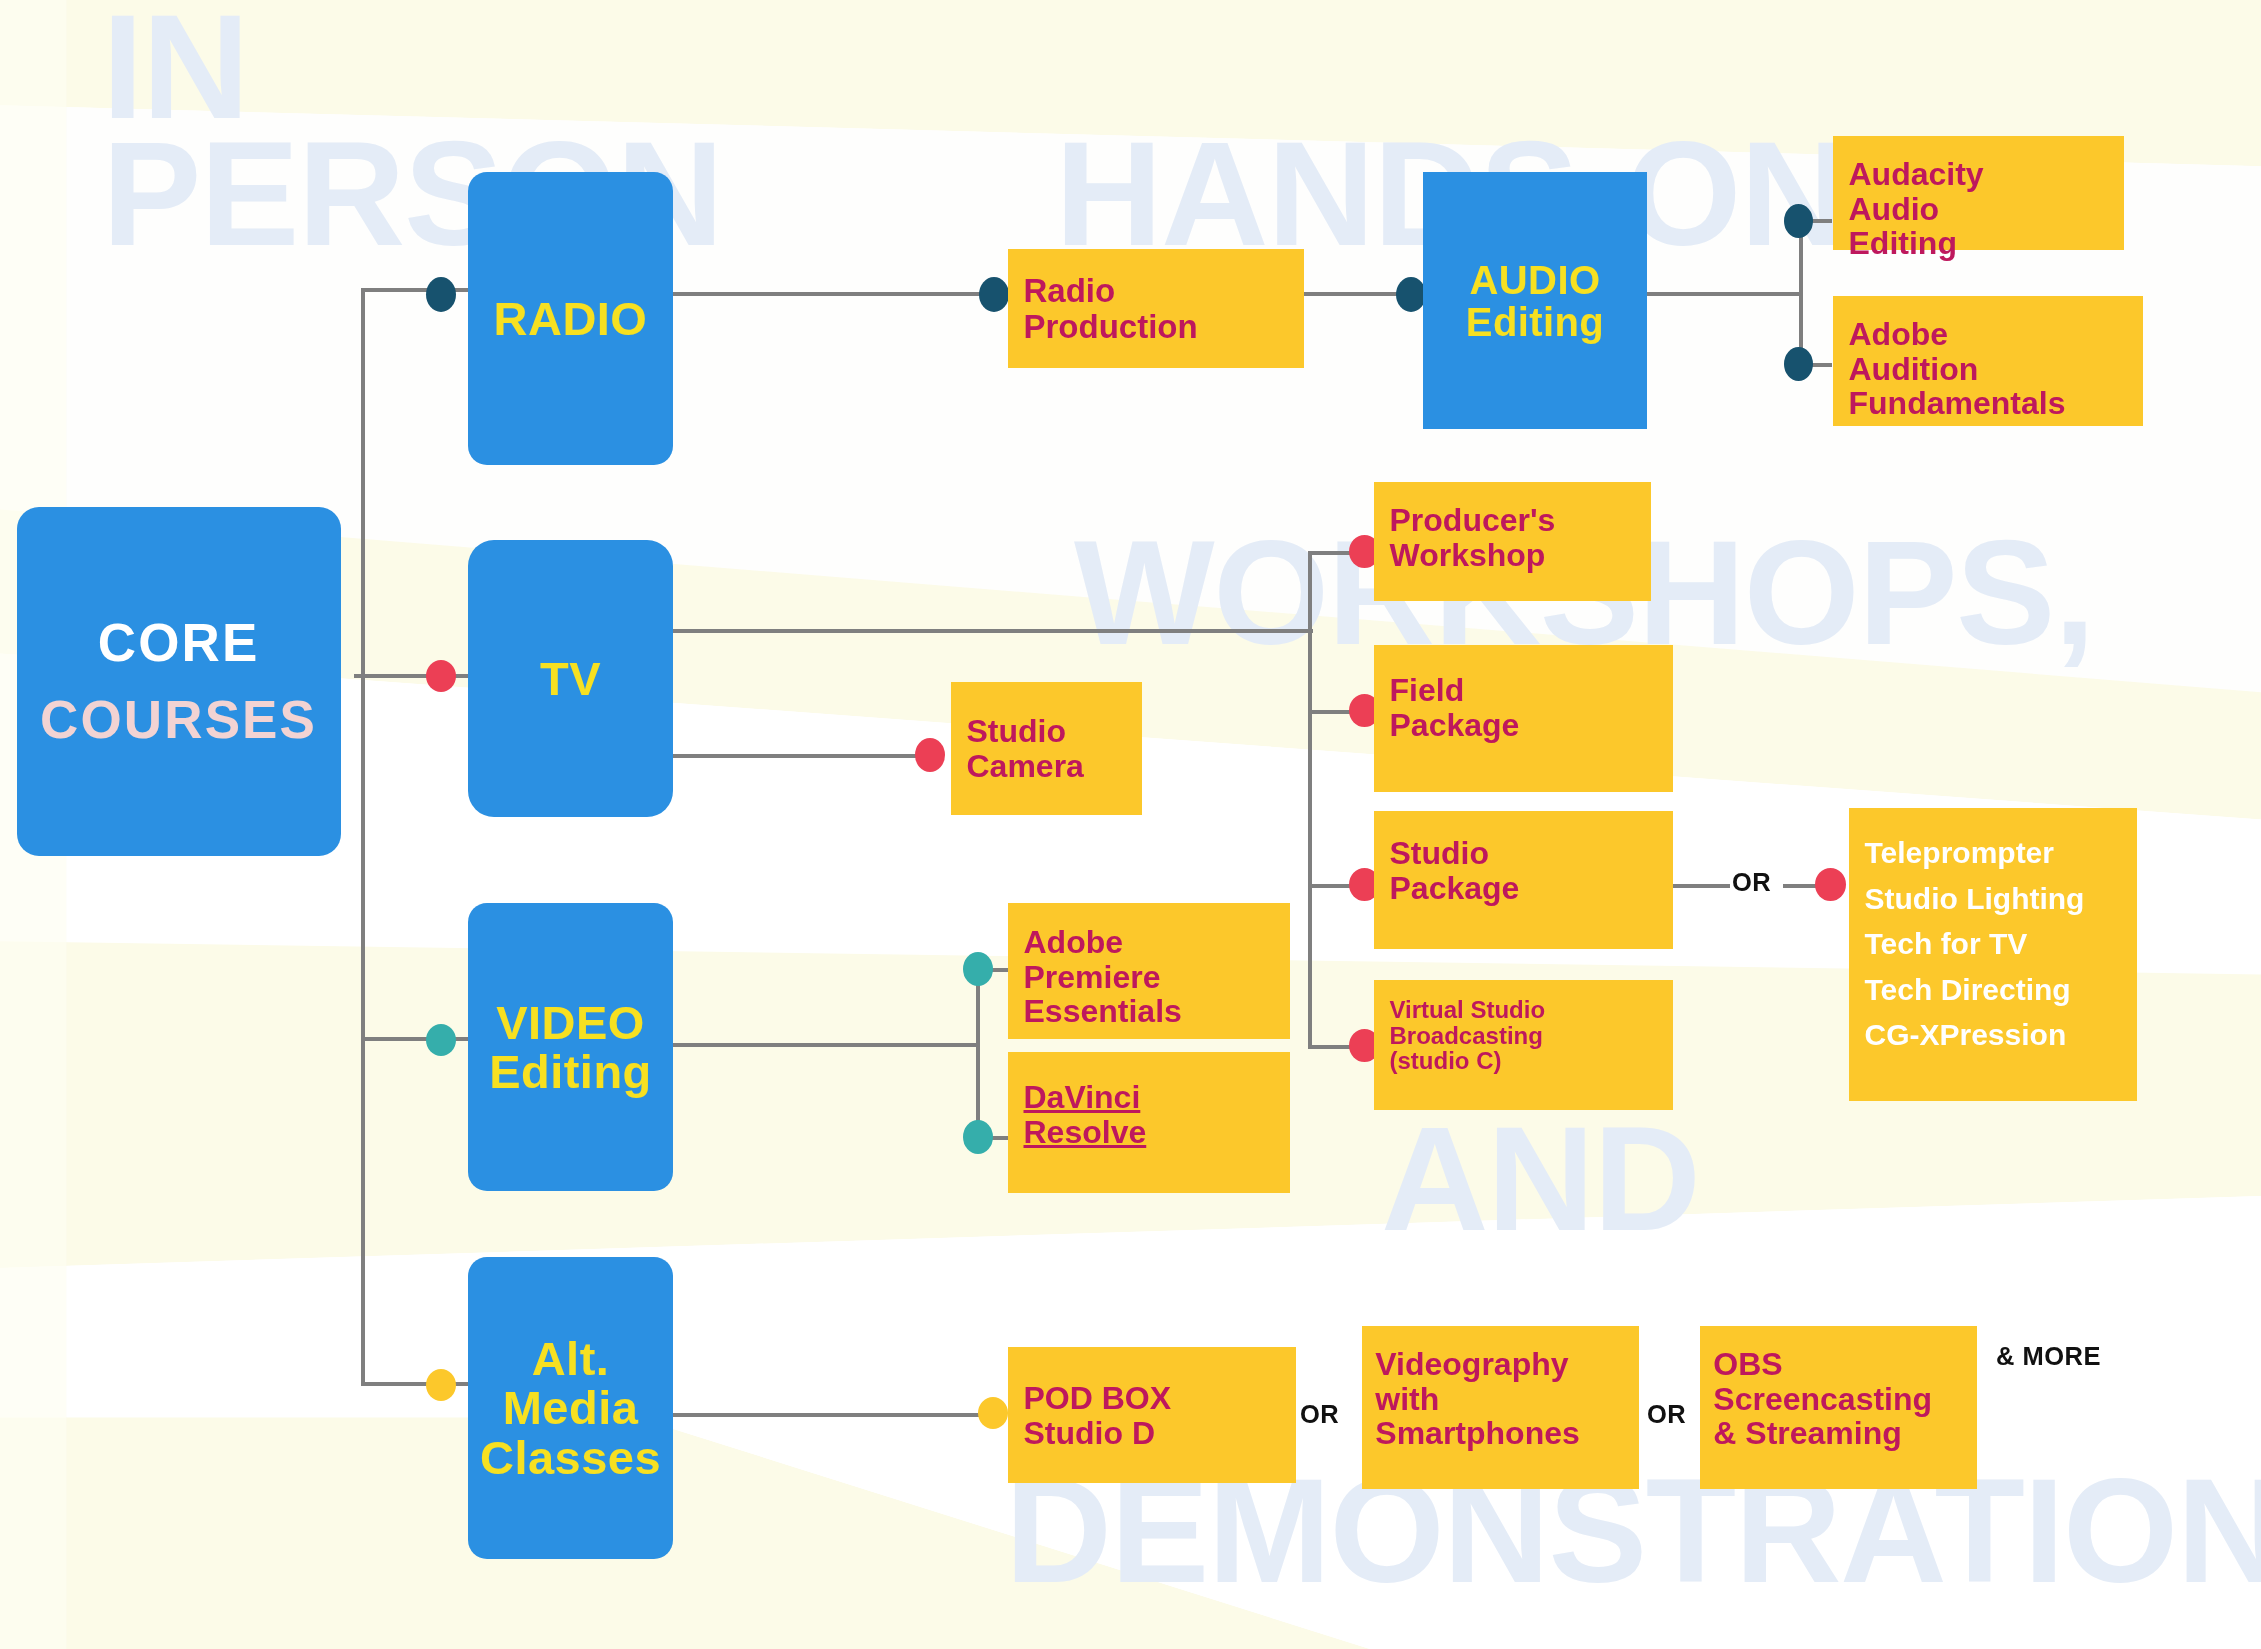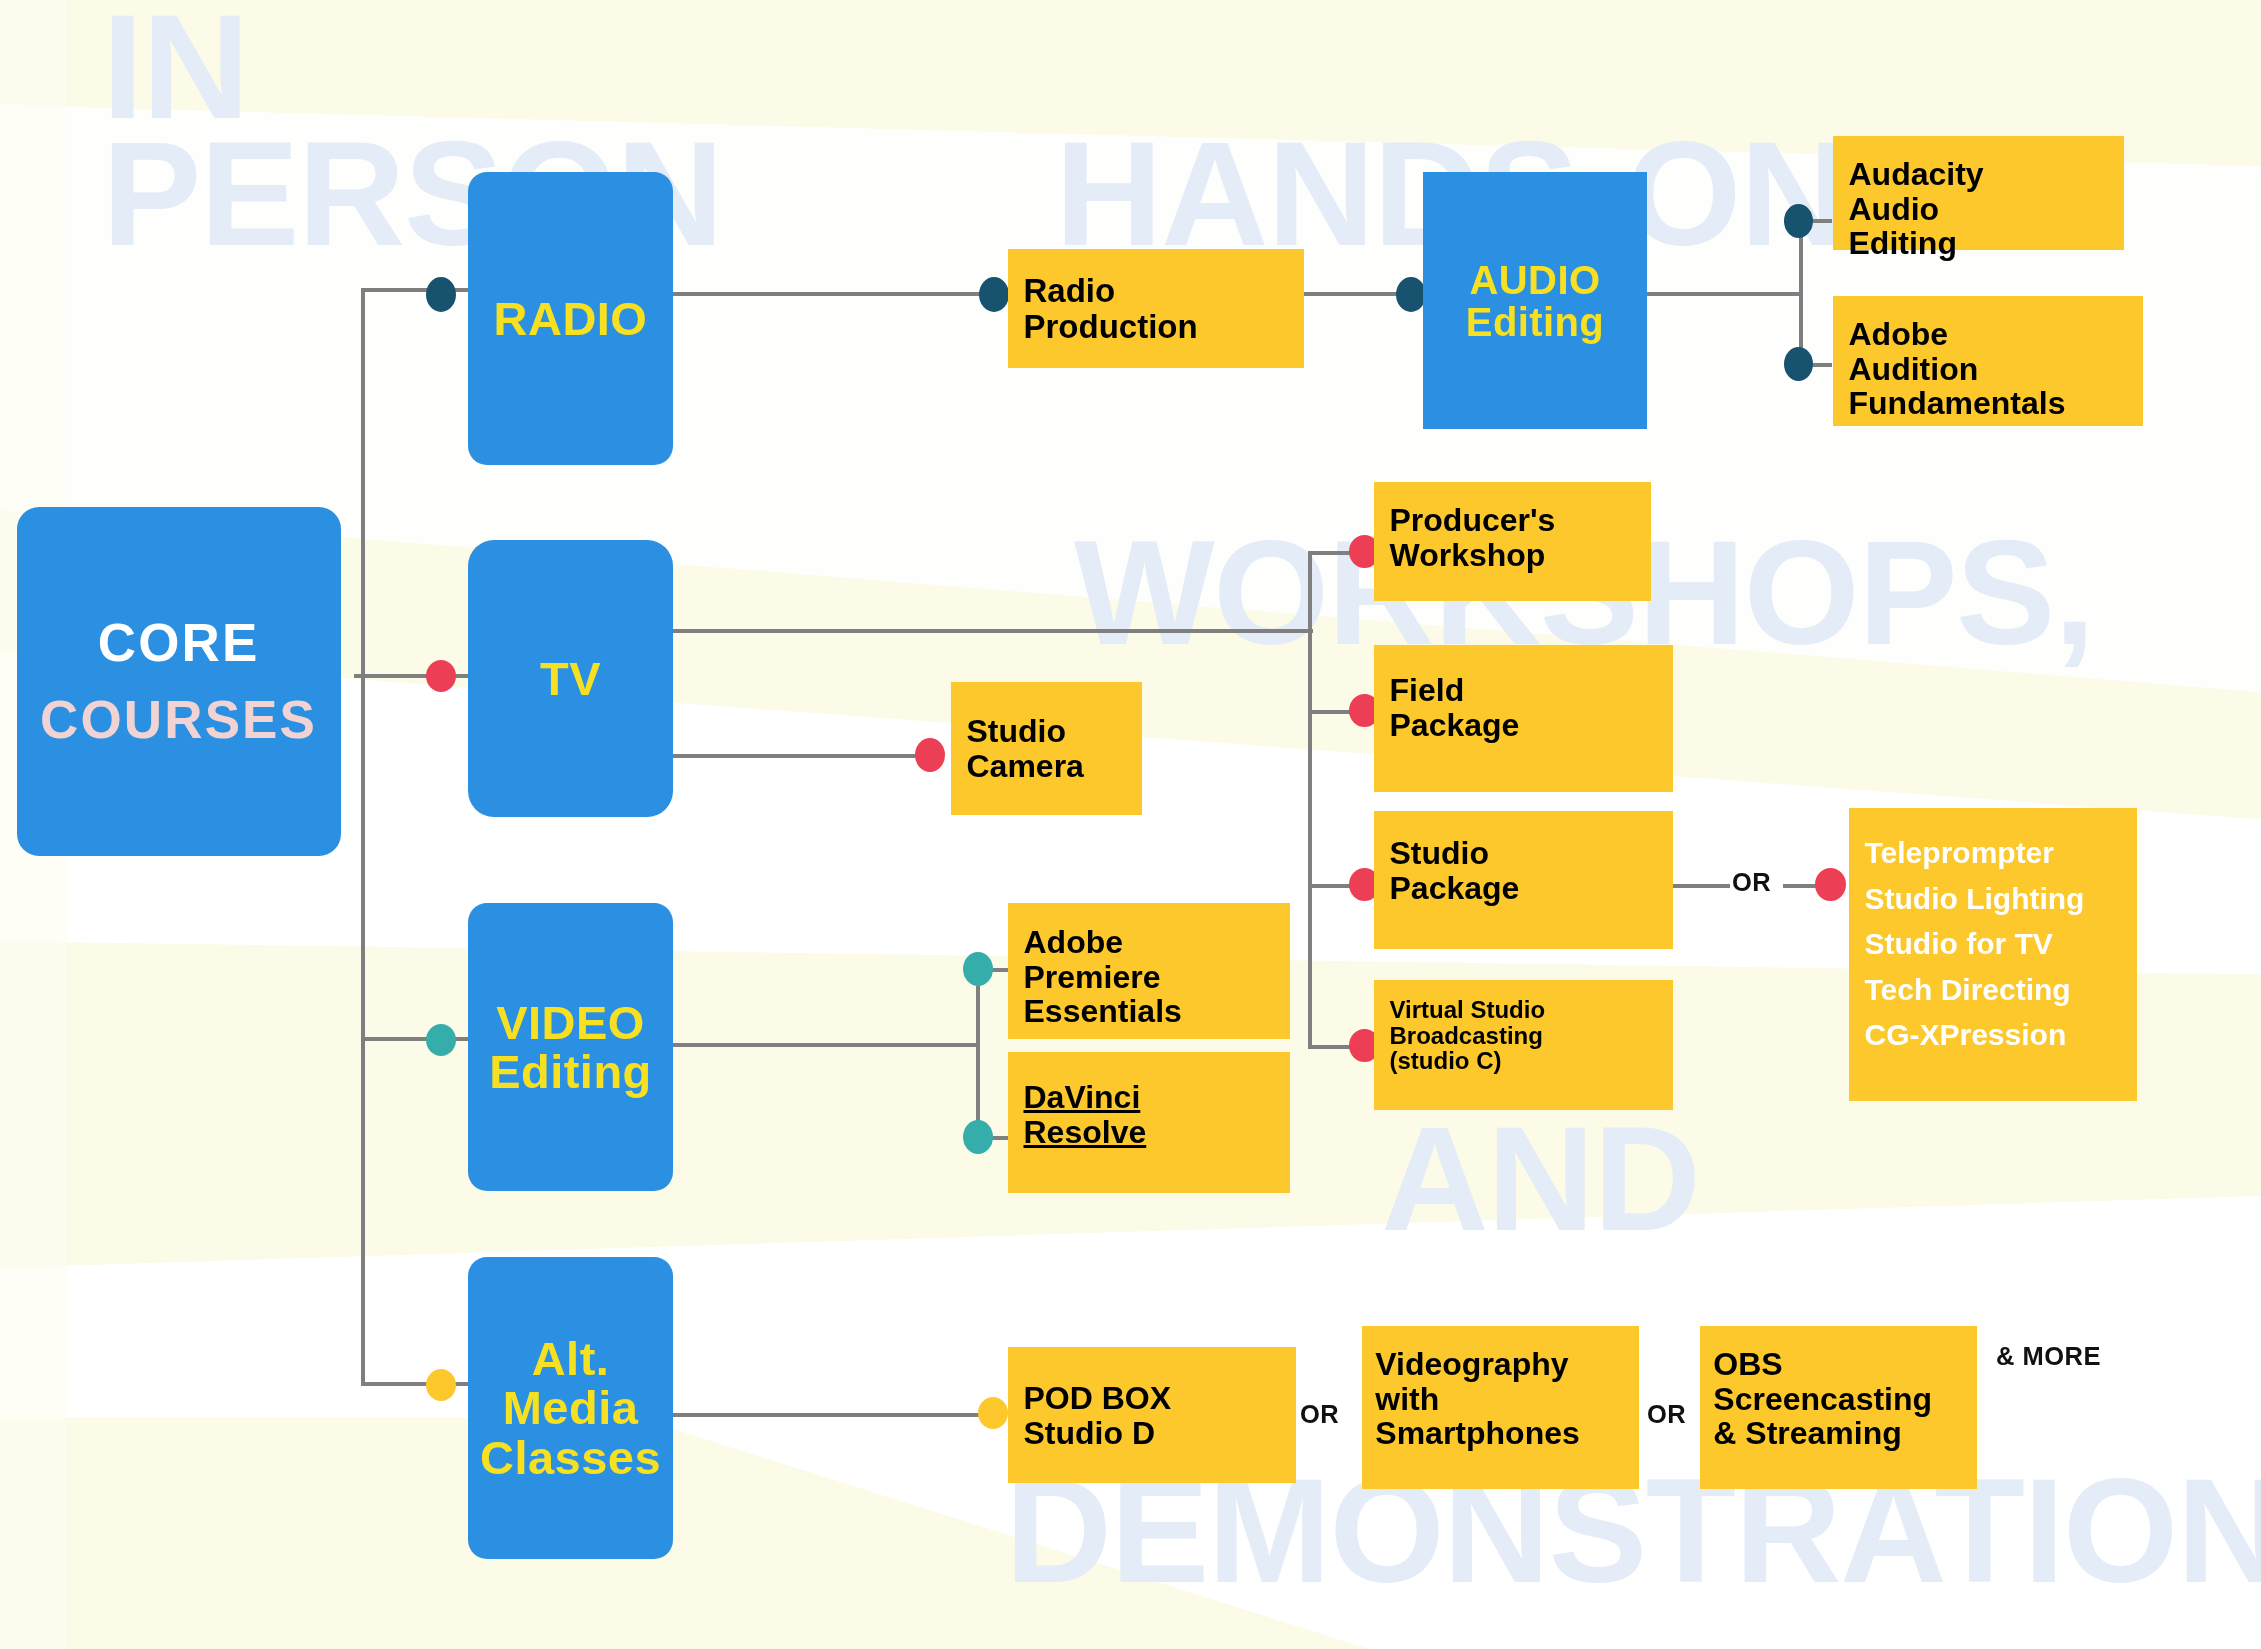--- a/index.html
+++ b/index.html
@@ -53,21 +53,21 @@
     color:#ffffff;
   }
   .core-box .c1{color:#ffffff;display:block;}
   .core-box .c2{color:#f2d3d3;display:block;margin-top:21px;}
 
   
   .ybox{
     position:absolute;
     background:#fcc82b;
     display:flex;align-items:center;
-    color:#000000;
+    color:#be185d;
     font-weight:700;
     line-height:1.08;
     padding-left:15.5px;
     box-sizing:border-box;
   }
   .ybox.white-txt{color:#ffffff;}
   .ybox .tl{display:block;}
 
   
   .orlab{
@@ -269,21 +269,21 @@
       <span class="tl">(studio C)</span>
     </div>
   </div>
 
   <div class="orlab" style="left:1732px;top:868px;">OR</div>
 
   <div class="ybox white-txt" style="left:1849px;top:808px;width:288px;height:293px;font-size:30px;line-height:1.52;align-items:flex-start;padding-top:22px;">
     <div>
       <span class="tl">Teleprompter</span>
       <span class="tl">Studio Lighting</span>
-      <span class="tl">Studio for TV</span>
+      <span class="tl">Tech for TV</span>
       <span class="tl">Tech Directing</span>
       <span class="tl">CG-XPression</span>
     </div>
   </div>
 
   <div class="ybox" style="left:1008px;top:903px;width:282px;height:136px;font-size:32px;align-items:flex-start;padding-top:22px;">
     <div>
       <span class="tl">Adobe</span>
       <span class="tl">Premiere</span>
       <span class="tl">Essentials</span>

